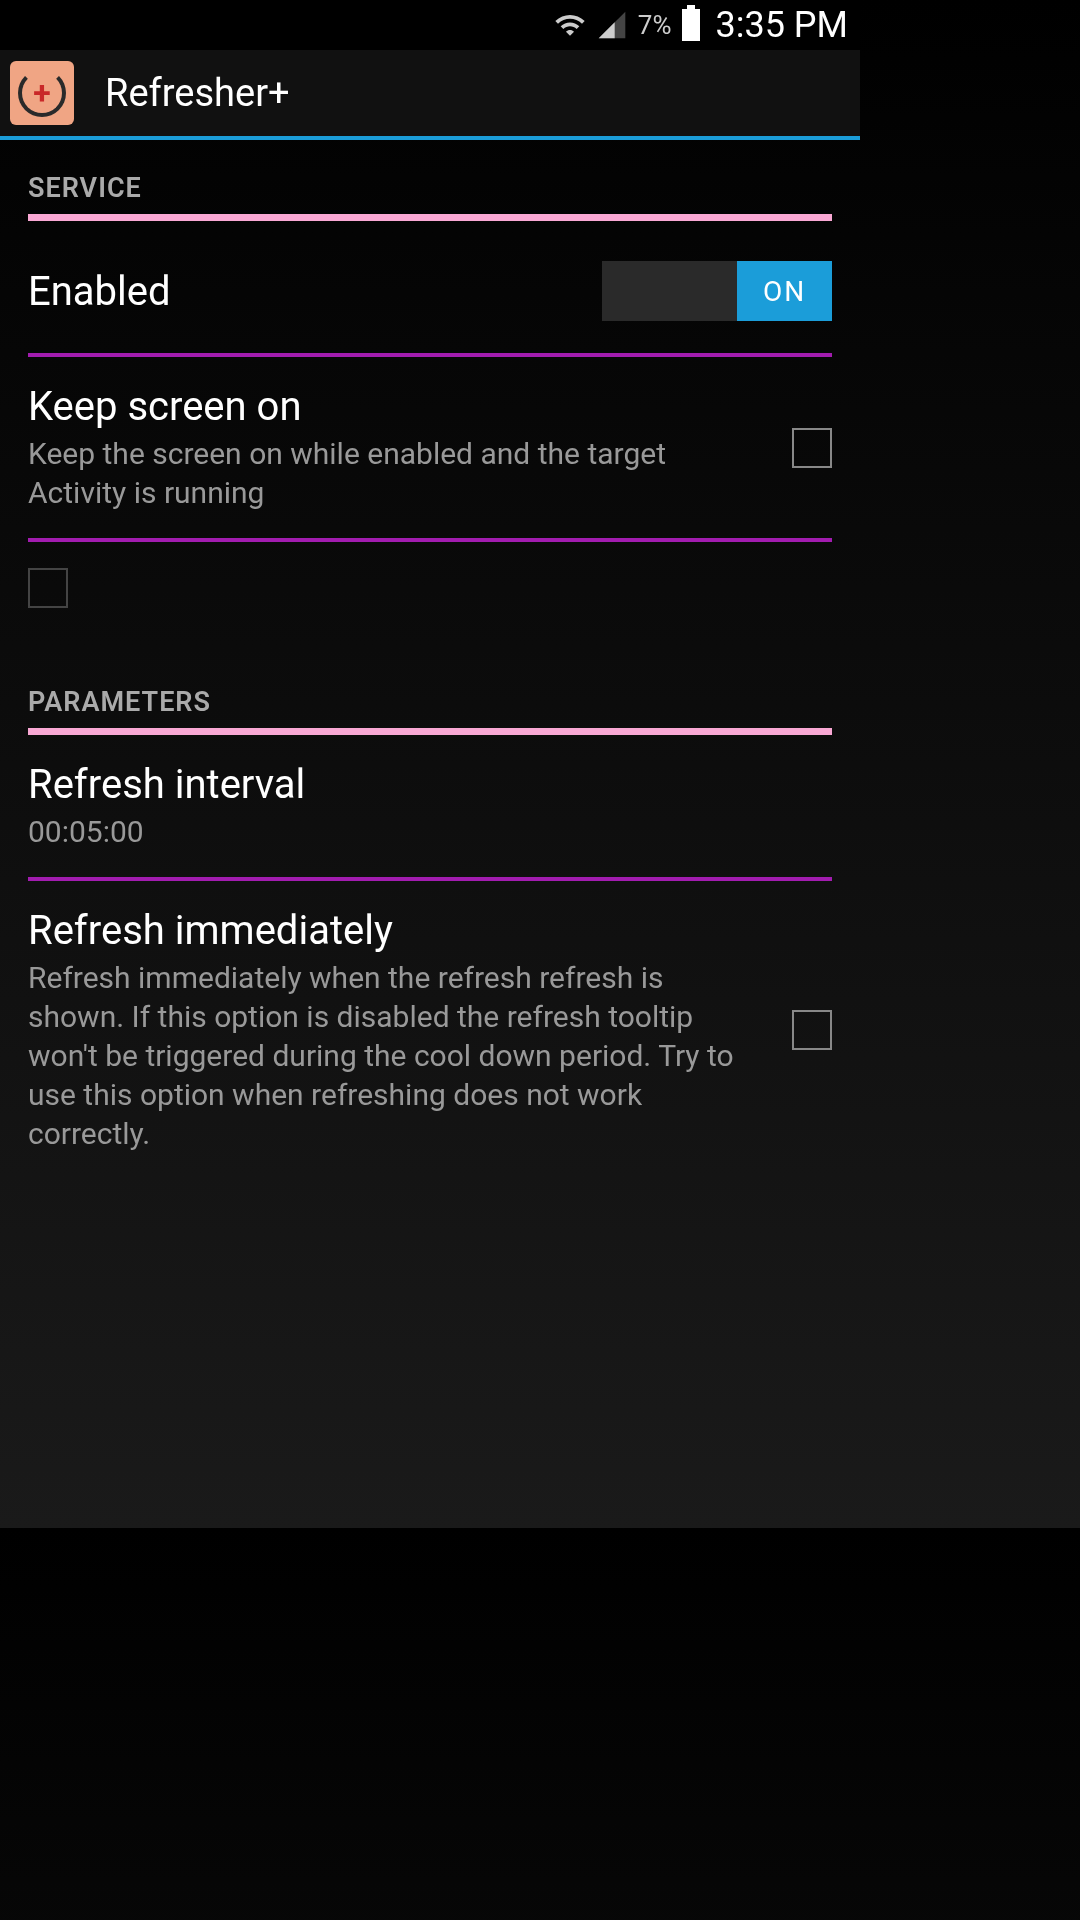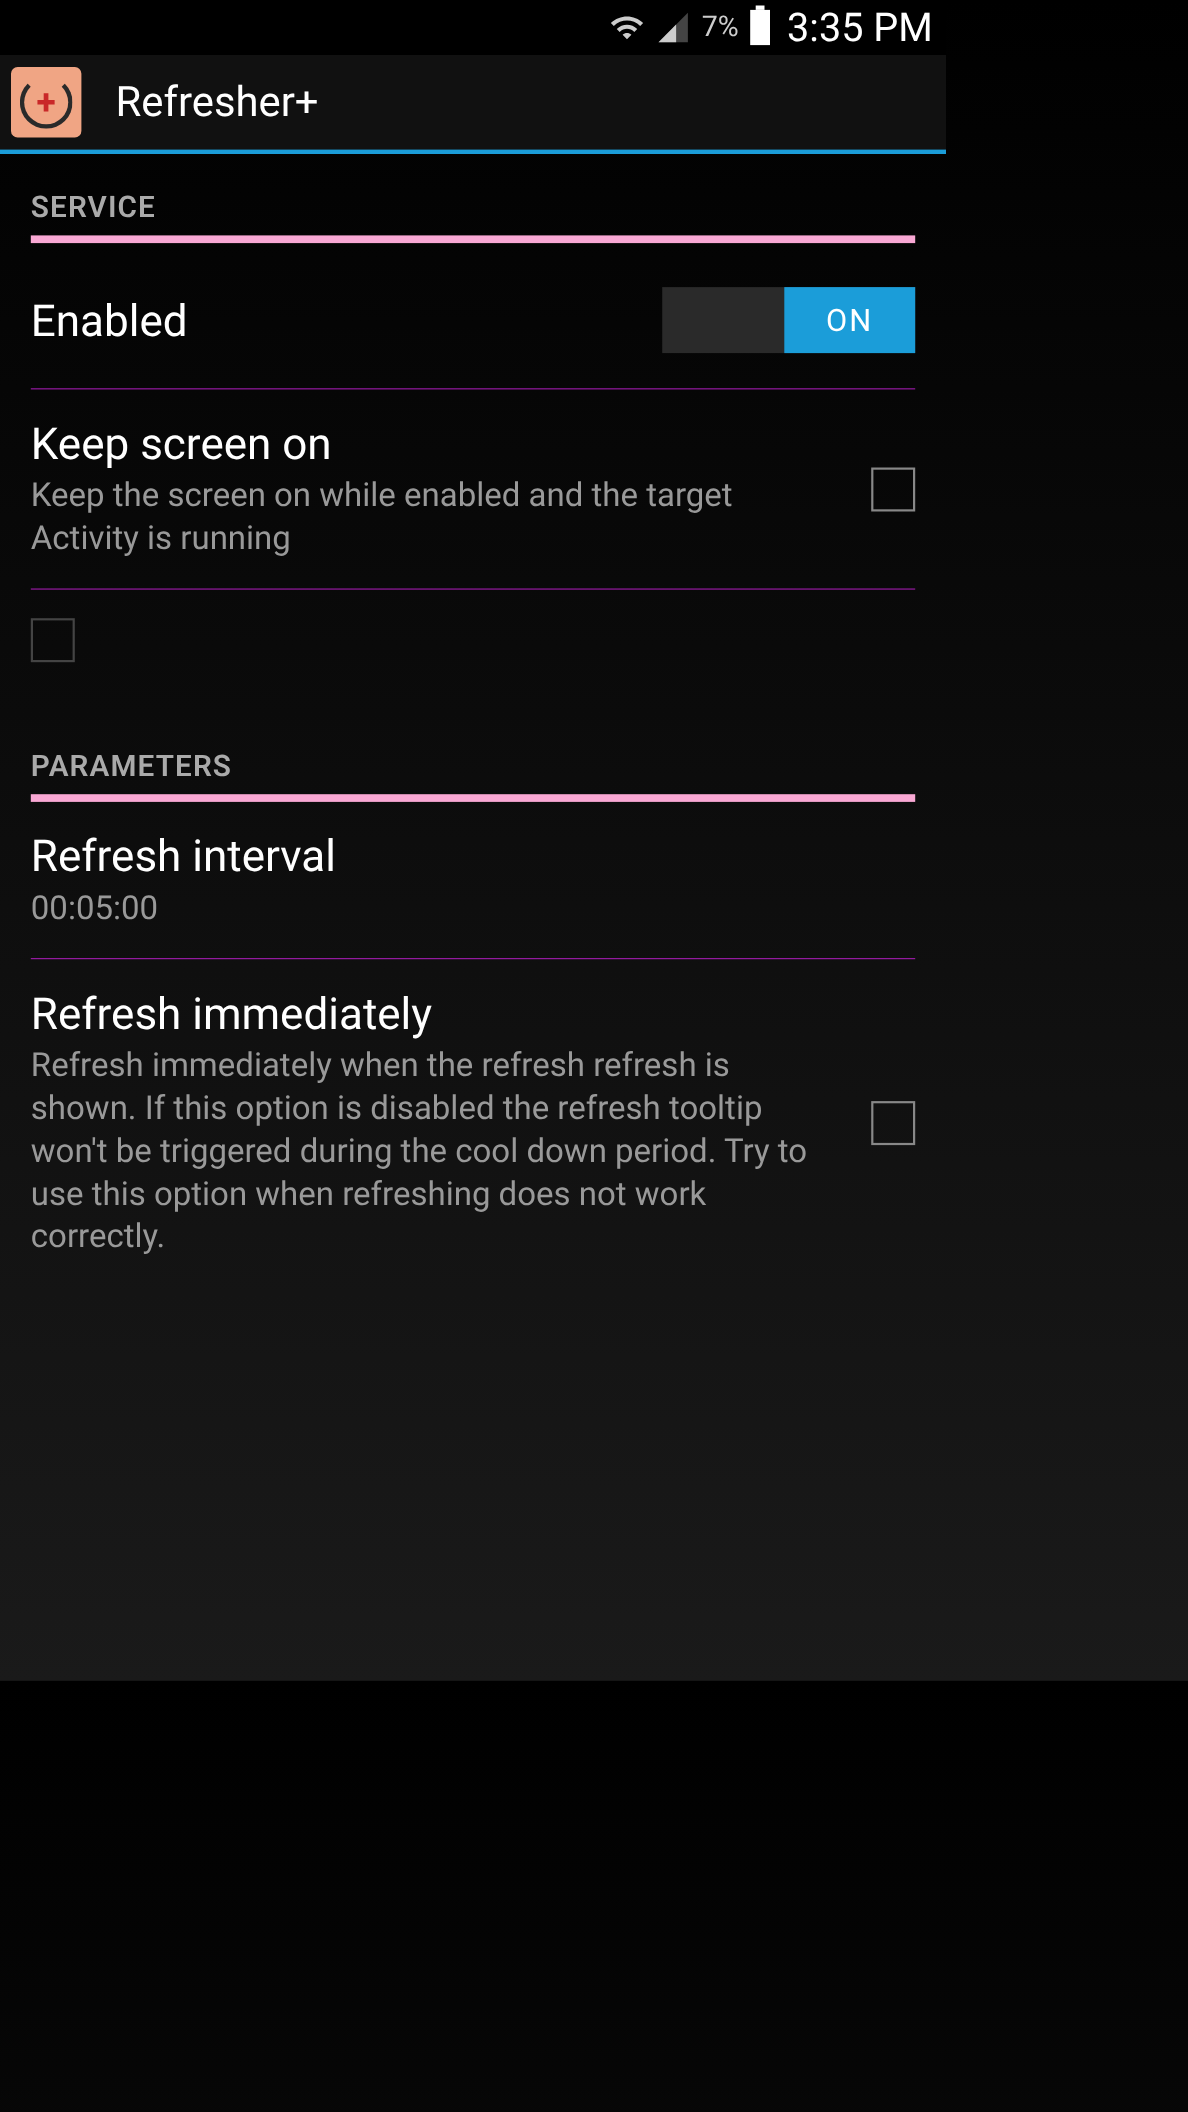--- a/index.html
+++ b/index.html
@@ -116,21 +116,21 @@
       text-transform: uppercase;
       padding: 12px 0 10px 0;
       border-bottom: 7px solid #f9a8d4;
       margin-bottom: 0;
     }
     .setting-row {
       display: flex;
       align-items: center;
       justify-content: space-between;
       padding: 26px 0;
-      border-bottom: 1px solid #a21caf;
+      border-bottom: 4px solid #a21caf;
       min-height: 80px;
     }
     .no-border {
       border-bottom: none;
     }
     .setting-text {
       flex: 1;
       padding-right: 30px;
     }
     .setting-title {
@@ -150,21 +150,21 @@
     .toggle-switch {
       width: 230px;
       height: 60px;
       background: #2a2a2a;
       display: flex;
       position: relative;
     }
     .toggle-on {
       position: absolute;
       right: 0;
-      width: 119px;
+      width: 95px;
       height: 100%;
       background: #1b9dd9;
       display: flex;
       align-items: center;
       justify-content: center;
       font-size: 28px;
       color: #ffffff;
       letter-spacing: 2px;
     }
     .checkbox {

